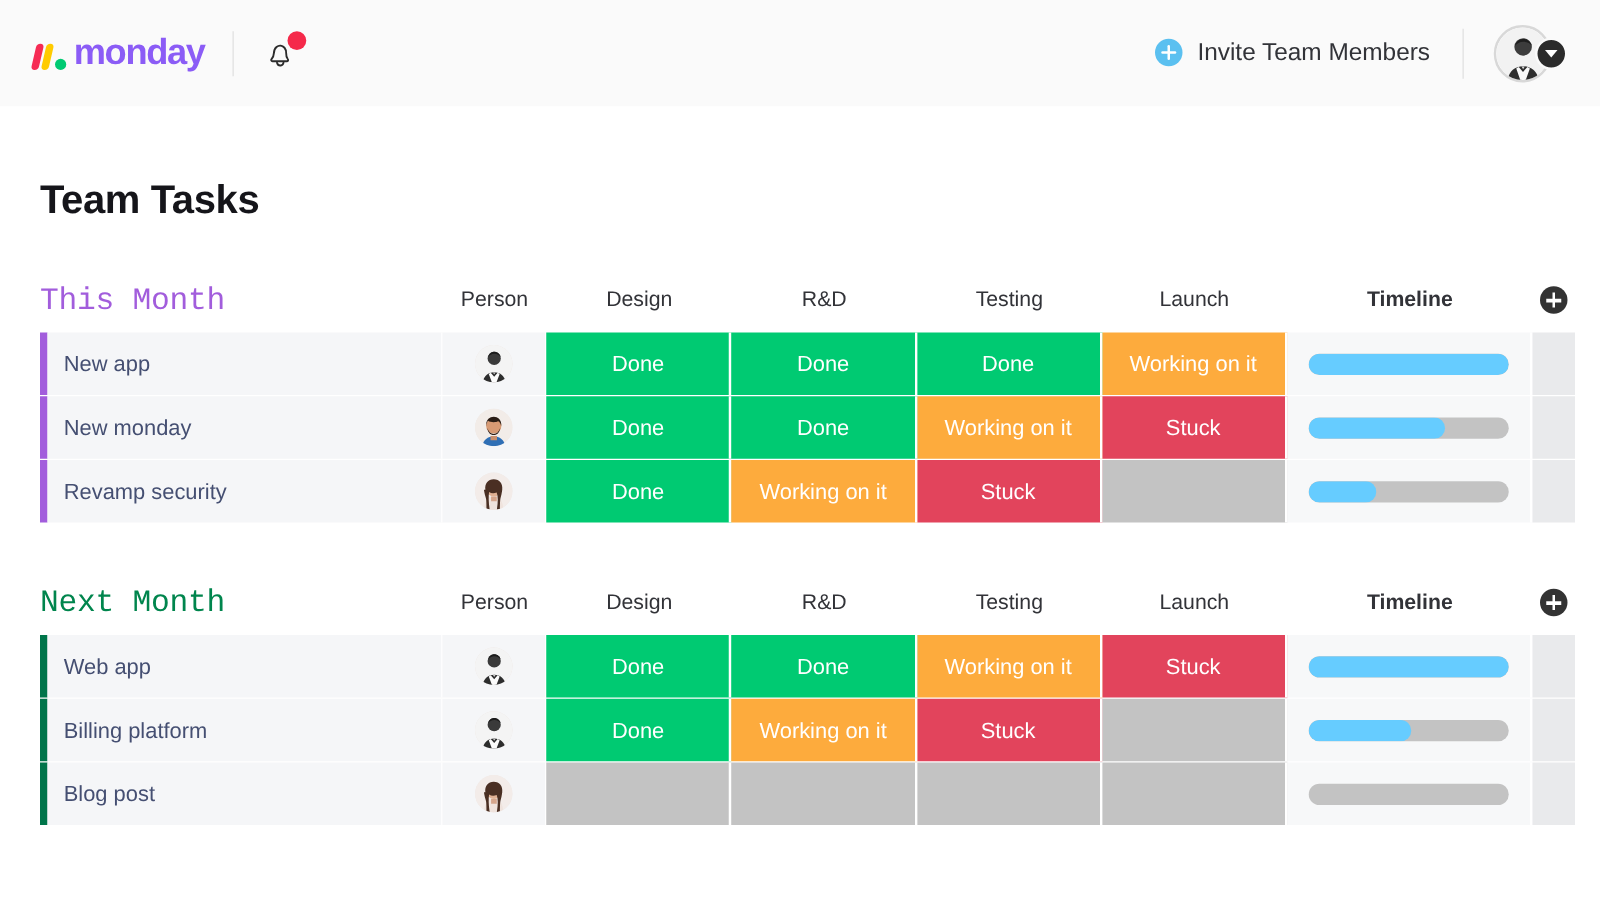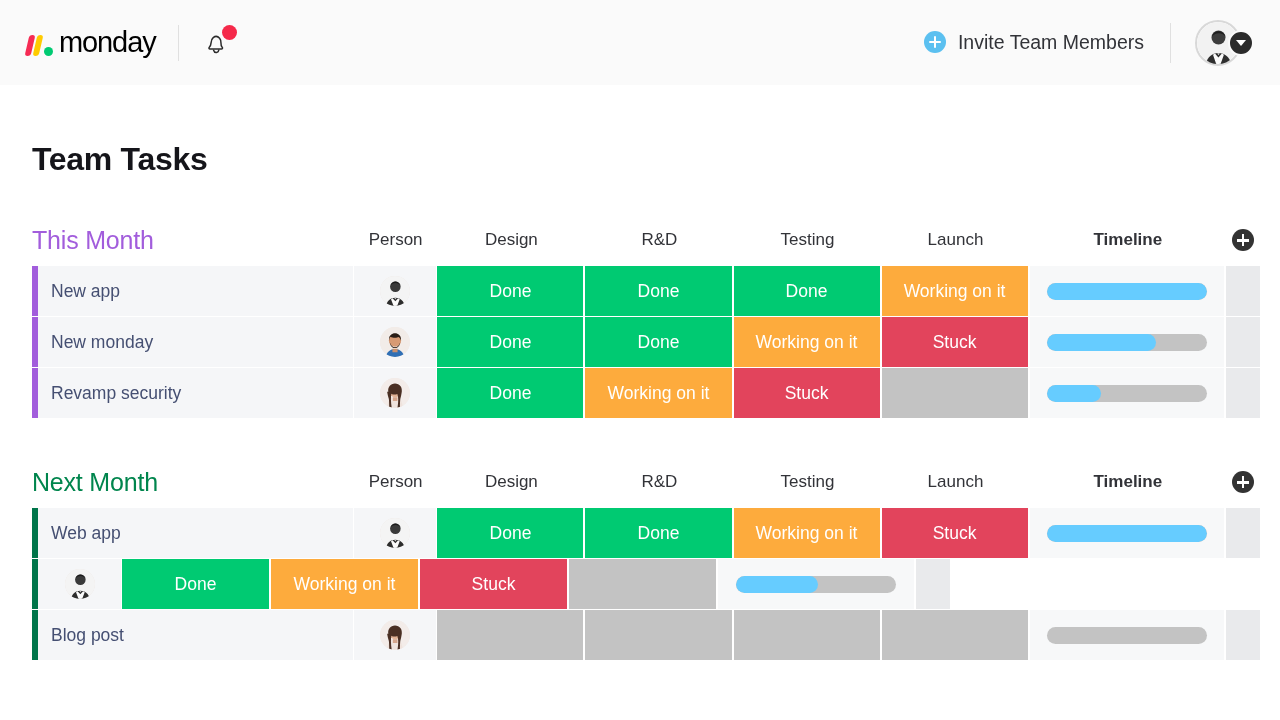--- a/index.html
+++ b/index.html
@@ -23,21 +23,21 @@
     display: block; width: 6px; height: 22px; border-radius: 3px;
     transform: skewX(-13deg);
   }
   .logo-marks i.m1 { background: #f62b54; height: 21px; }
   .logo-marks i.m2 { background: #ffcb00; height: 21px; }
   .logo-marks i.m3 {
     background: #00ca72; width: 9px; height: 9px; border-radius: 50%;
     transform: none; margin-left: 1px;
   }
   .logo-word {
-    font-size: 29px; font-weight: normal; color: #000000;
+    font-size: 29px; font-weight: bold; color: #8b5cf6;
     letter-spacing: -1.1px; margin-left: 6px; text-align: right;
   }
   .divider-v {
     width: 1px; height: 36px; background: #e0e0e0; margin: 0 22px;
   }
   .bell-wrap { position: relative; width: 34px; height: 34px; }
   .bell-wrap svg { position: absolute; left: 0; top: 4px; }
   .bell-dot {
     position: absolute; right: -2px; top: -1px;
     width: 15px; height: 15px; border-radius: 50%; background: #f5294a;
@@ -88,21 +88,21 @@
   }
 
   .board { margin-top: 45px; }
   .group { margin-left: 32px; width: 1228px; }
   .group + .group { margin-top: 46px; }
 
   .group-head {
     display: flex; align-items: center; height: 34px;
   }
   .group-title {
-    font-size: 25px; width: 324px; letter-spacing: -0.2px;
+    font-size: 25px; width: 324px; letter-spacing: -0.2px; font-family: Liberation Mono, monospace;
   }
   .group-title.purple { color: #a25ddc; }
   .group-title.green  { color: #00854d; }
 
   .col-head {
     font-size: 17px; color: #323338; text-align: center;
   }
   .ch-person   { width: 84px; }
   .ch-status   { width: 149px; }
   .ch-timeline { width: 198px; font-weight: bold; }
@@ -343,20 +343,21 @@
             <div class="cell-status" style="background: rgb(226, 68, 92);">Stuck</div>
             <div class="cell-timeline">
               <div class="tl-track">
                 <div class="tl-fill" style="width: 100%;"></div>
               </div>
             </div>
             <div class="cell-tail"></div>
           </div>
           <div class="row">
             <div class="accent green"></div>
+            <div class="cell-name">Billing platform</div>
             <div class="cell-person">
               <div class="person-av">
                 <svg width="30" height="30" viewBox="0 0 42 42">
       <circle cx="21" cy="21" r="21" fill="#f4f4f4"></circle>
       <circle cx="21.5" cy="15" r="7.4" fill="#3a3a3a"></circle>
       <path d="M21.5 7.6c3.6 0 6.6 2.5 7.2 5.8-1.2-2.1-3.8-3.6-7-3.6-3.1 0-5.8 1.5-6.9 3.7.5-3.4 3.4-5.9 6.7-5.9z" fill="#1c1c1c"></path>
       <path d="M8.5 42c1.2-7.2 6.2-11.4 13-11.4S33.3 34.8 34.5 42z" fill="#2d2d2d"></path>
       <path d="M17.6 31.1l3.9 4.4 3.9-4.4 2.2 1.3-3.6 9.6h-5l-3.6-9.6z" fill="#fbfbfb"></path>
       <path d="M20.1 30.7h2.9l-1.5 2.3z" fill="#cfcfcf"></path>
     </svg>

